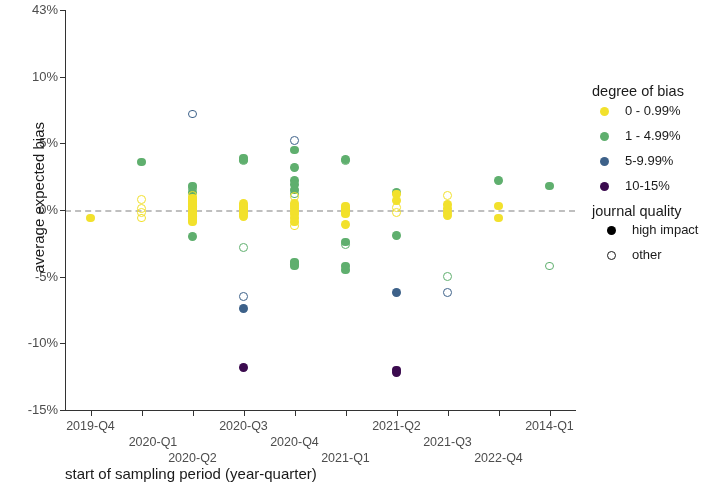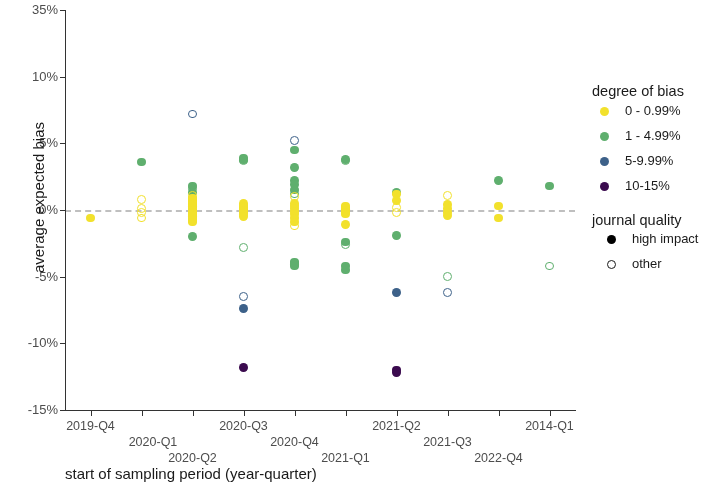--- a/index.html
+++ b/index.html
@@ -164,21 +164,21 @@
   .legend-key.q {
     left: 15px;
   }
 </style>
 </head>
 <body>
 
 <div id="root">
 
   <div id="ytick-labels">
-      <div class="ytick-label" style="top: 3px;">35%</div>
+      <div class="ytick-label" style="top: 3px;">43%</div>
       <div class="ytick-mark" style="top: 10px;"></div>
       <div class="ytick-label" style="top: 69.6667px;">10%</div>
       <div class="ytick-mark" style="top: 76.6667px;"></div>
       <div class="ytick-label" style="top: 136.333px;">5%</div>
       <div class="ytick-mark" style="top: 143.333px;"></div>
       <div class="ytick-label" style="top: 203px;">0%</div>
       <div class="ytick-mark" style="top: 210px;"></div>
       <div class="ytick-label" style="top: 269.667px;">-5%</div>
       <div class="ytick-mark" style="top: 276.667px;"></div>
       <div class="ytick-label" style="top: 336.333px;">-10%</div>
@@ -343,21 +343,21 @@
         </div>
         <div class="legend-row">
           <span class="legend-key" style="background: rgb(61, 97, 137);"></span>
           <span class="legend-label">5-9.99%</span>
         </div>
         <div class="legend-row">
           <span class="legend-key" style="background: rgb(59, 11, 79);"></span>
           <span class="legend-label">10-15%</span>
         </div>
       </div>
-    <div class="legend-title" style="margin-top:14px;">journal quality</div>
+    <div class="legend-title" style="margin-top:5px;">journal quality</div>
     <div id="legend-quality-rows">
         <div class="legend-row">
           <span class="legend-key q" style="background: rgb(0, 0, 0);"></span>
           <span class="legend-label q">high impact</span>
         </div>
         <div class="legend-row">
           <span class="legend-key q open"></span>
           <span class="legend-label q">other</span>
         </div>
       </div>

